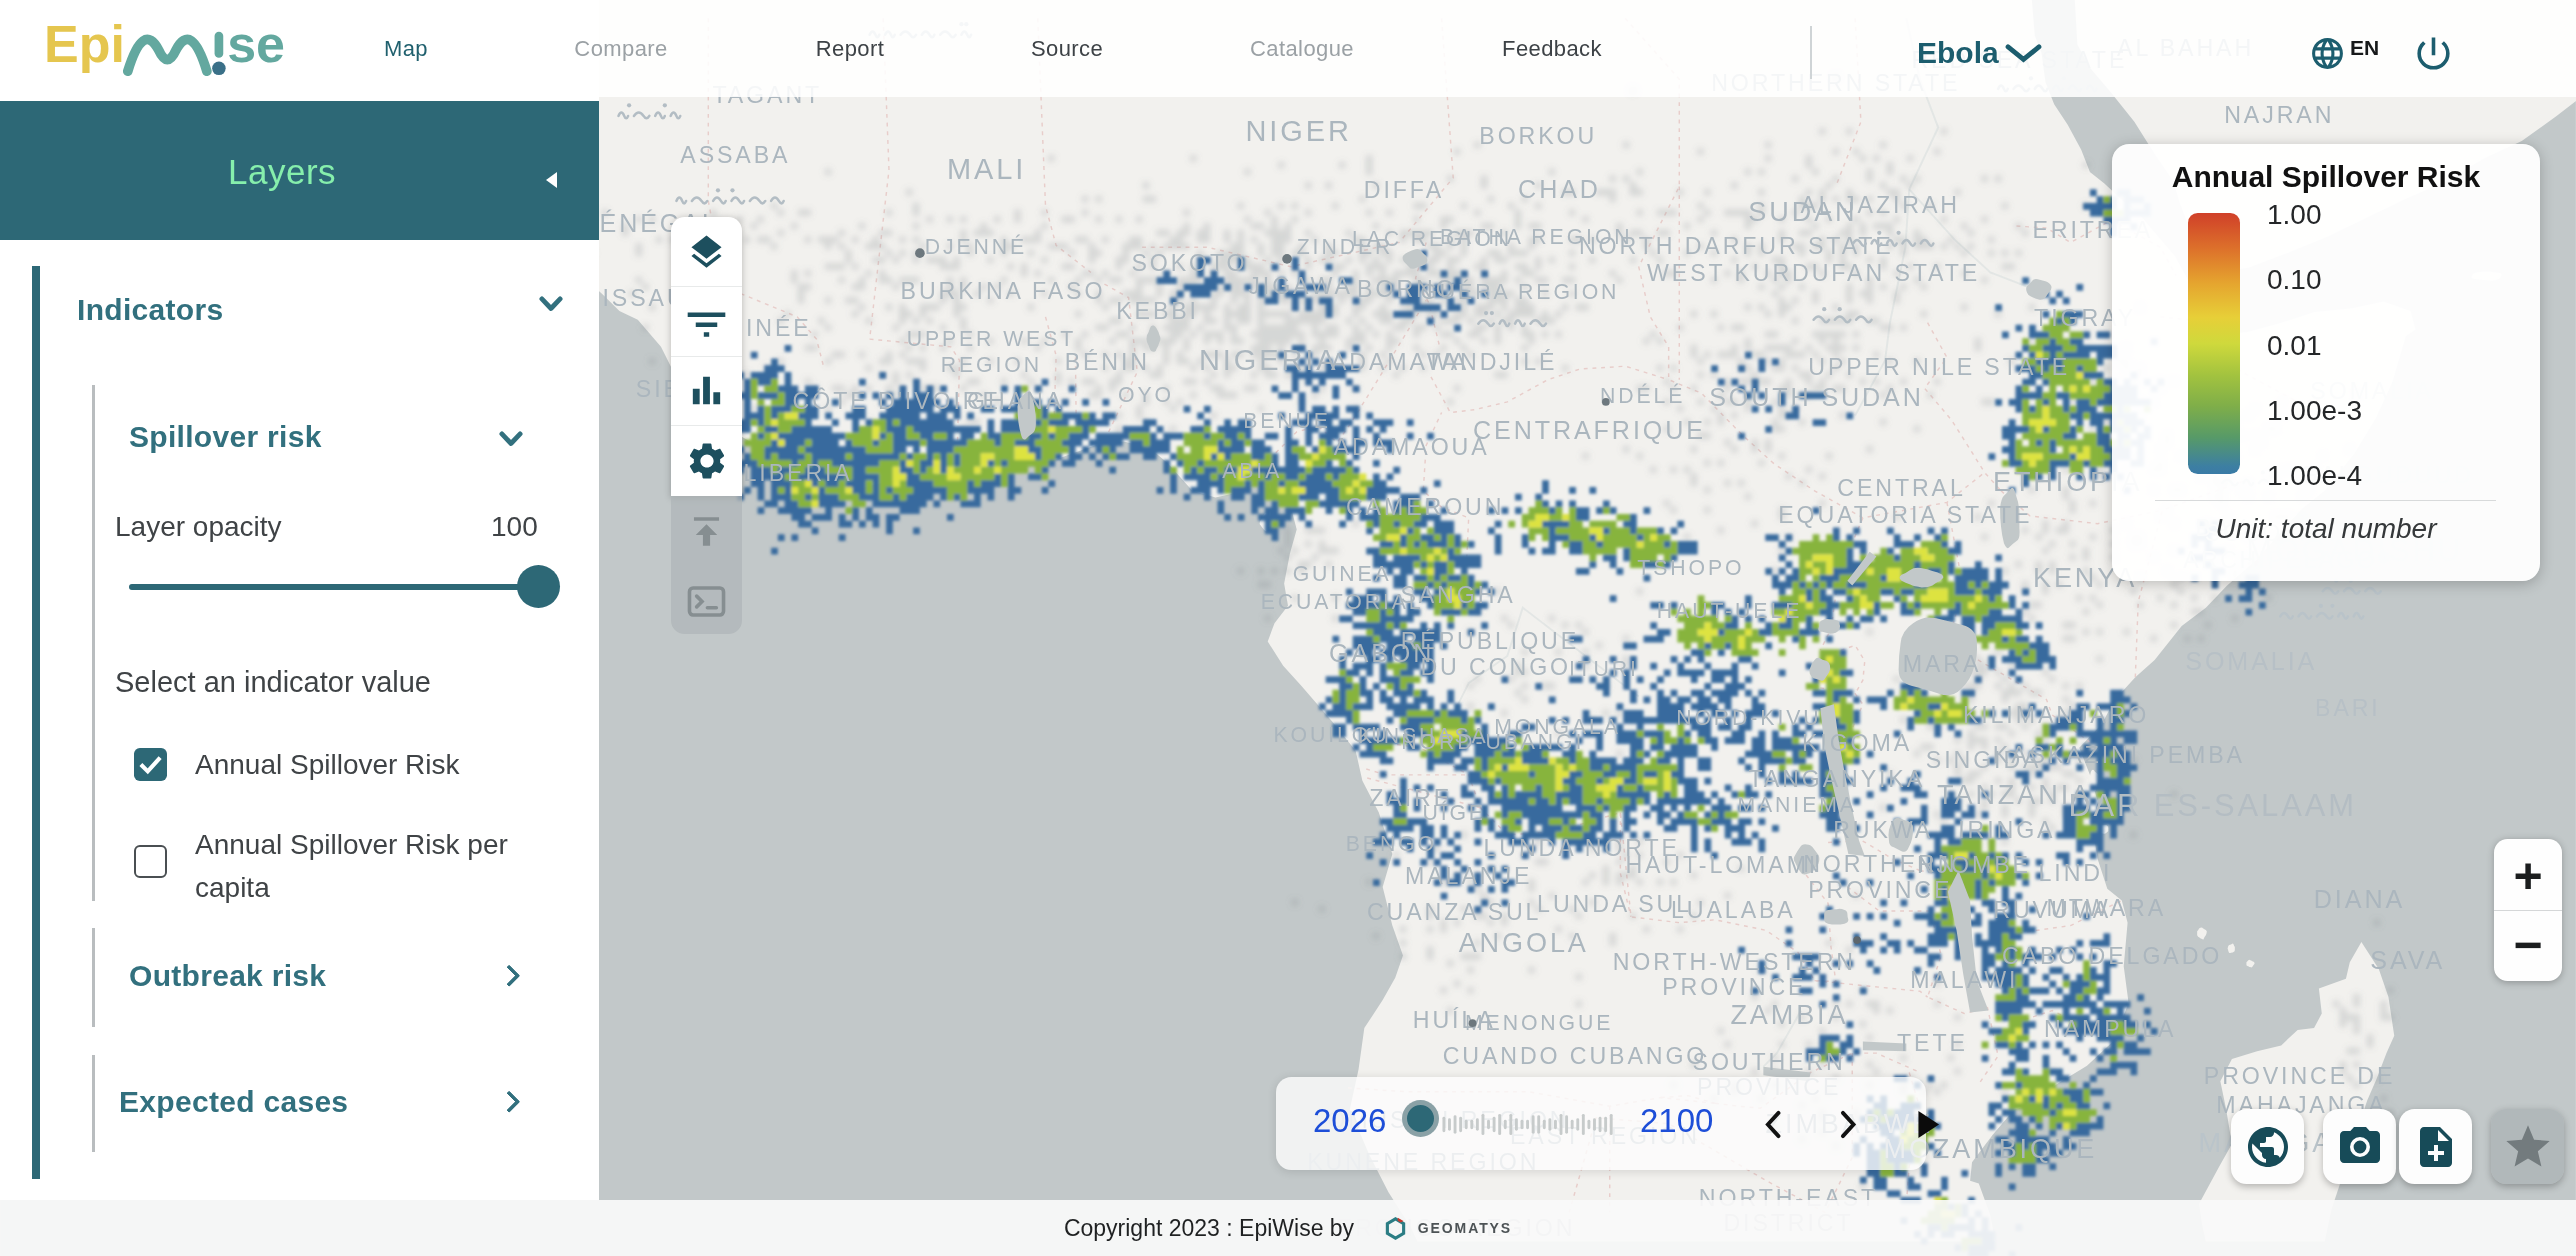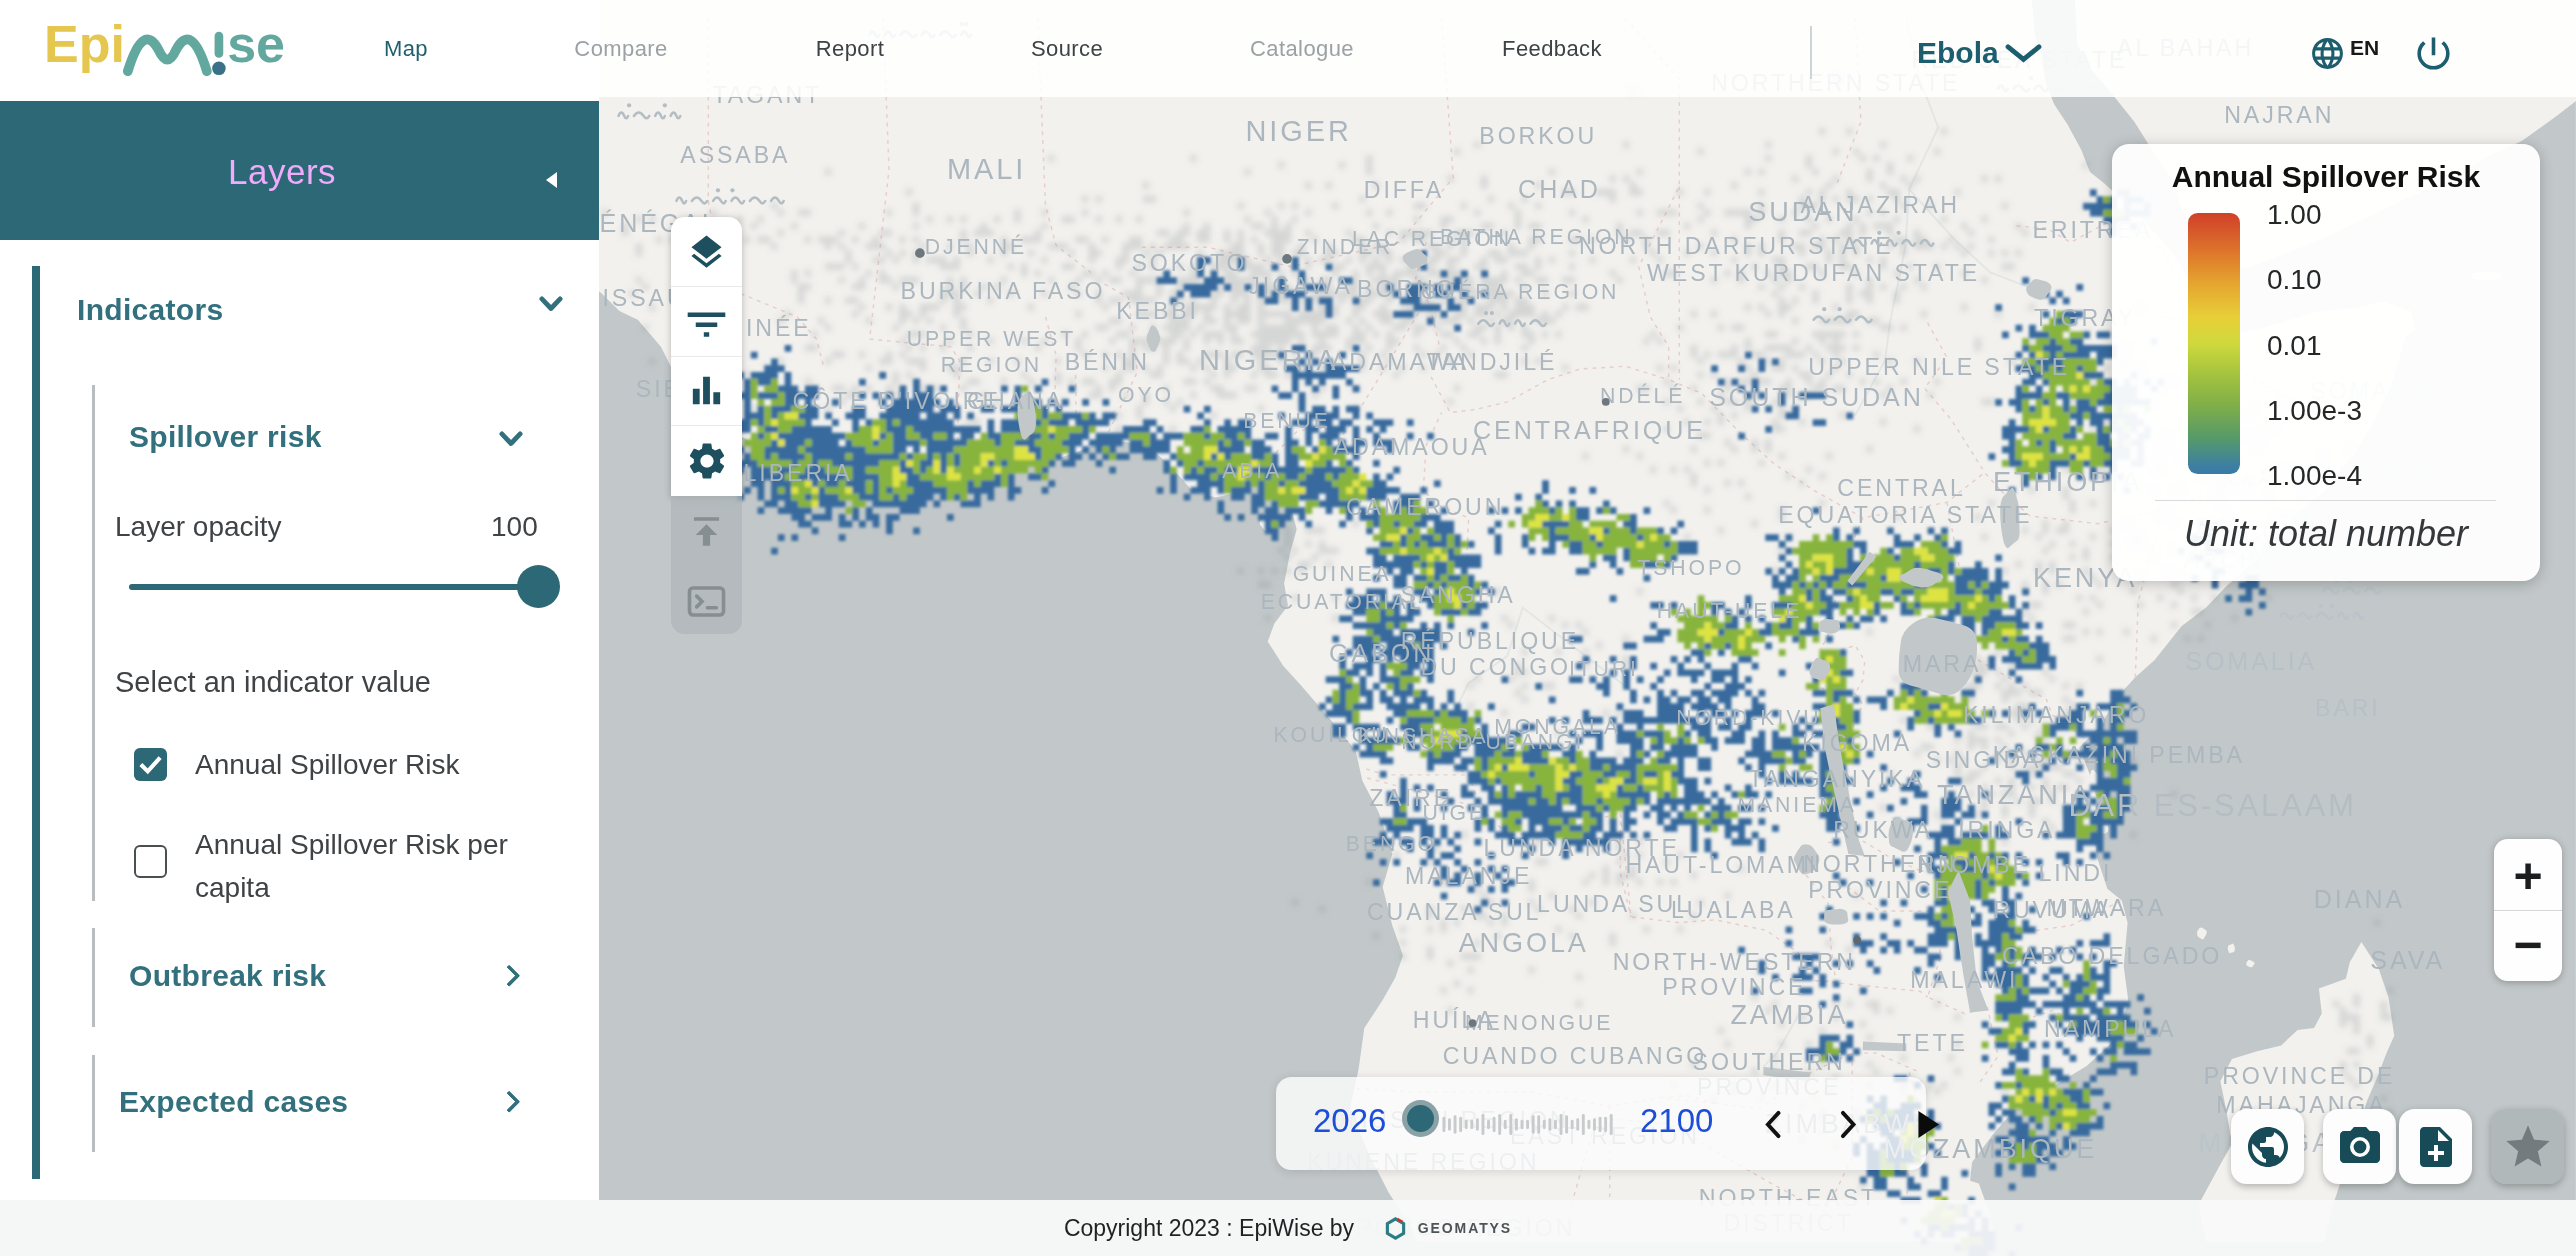--- a/index.html
+++ b/index.html
@@ -270,21 +270,21 @@
 .nav{left:0;top:0;width:2576px;height:97px;background:rgba(255,255,255,.87);z-index:30}
 .logo{position:absolute;left:44px;top:19.3px;display:flex;align-items:flex-start;font-weight:bold;font-size:52px}
 .logo .y{color:#e5c64f;line-height:50px}.logo .t{color:#63a89f;line-height:50px}
 .ni{position:absolute;top:36px;font-size:22px;color:#3d4246;transform:translateX(-50%);letter-spacing:0.4px}
 .ni.teal{color:#20606e}.ni.gray{color:#9ba1a5}
 .navdiv{position:absolute;left:1810px;top:26px;width:1.9px;height:53px;background:#cfd4d6}
 .ebola{position:absolute;left:1917px;top:36px;font-size:30px;color:#1c5d6e;font-weight:bold}
 .en{position:absolute;left:2350px;top:36px;font-size:21px;color:#17191a;font-weight:bold}
 svg.ic{position:absolute}
 .sidebar{left:0;top:0;width:599px;height:1200px;background:#fff;z-index:20}
-.sbhead{position:absolute;left:0;top:101px;width:599px;height:139px;background:#2d6876;color:#f0abfc}
+.sbhead{position:absolute;left:0;top:101px;width:599px;height:139px;background:#2d6876;color:#86efac}
 .sbhead .t{position:absolute;left:228px;top:51px;font-size:35px;letter-spacing:0.5px}
 .sbhead .arr{position:absolute;left:546px;top:71px;width:0;height:0;border-top:8.7px solid transparent;border-bottom:8.7px solid transparent;border-right:11.6px solid #fff}
 .vbar{position:absolute;left:32px;top:266px;width:7.7px;height:913px;background:#2d6876}
 .gline{position:absolute;left:92px;width:2.9px;background:#b9bdbf}
 .h1{position:absolute;font-size:30px;font-weight:bold;color:#32707e;letter-spacing:0.3px}
 .chev{position:absolute;width:15.5px;height:15.5px;border-right:4.3px solid #32707e;border-bottom:4.3px solid #32707e;border-radius:1.9px}.right{transform:rotate(-45deg)}
 .txt{position:absolute;font-size:28px;color:#3f4346}
 .slider{position:absolute;left:129px;top:584px;width:410px;height:5.8px;background:#2d6876;border-radius:2.9px}
 .knob{position:absolute;left:517px;top:565px;width:43px;height:43px;border-radius:50%;background:#2d6876}
 .cb{position:absolute;left:134px;width:33px;height:33px;border-radius:5.8px}
@@ -292,21 +292,21 @@
 .cb.off{border:2.9px solid #4a4f52;background:#fff}
 .toolbar{left:671px;top:217px;width:71px;height:417px;z-index:10}
 .tb-w{position:absolute;left:0;top:0;width:71px;height:279px;background:#fff;border-radius:13.5px 13.5px 0 0;box-shadow:0 1.9px 7.7px rgba(0,0,0,.25)}
 .tb-g{position:absolute;left:0;top:279px;width:71px;height:138px;background:rgba(175,182,184,.75);border-radius:0 0 13.5px 13.5px}
 .tcell{position:absolute;left:0;width:71px;height:70px;border-bottom:1px solid #e8eaea;display:flex;align-items:center;justify-content:center}
 .legend{z-index:10;left:2112px;top:144px;width:428px;height:437px;background:rgba(255,255,255,.94);border-radius:17.4px;box-shadow:0 2.9px 13.5px rgba(0,0,0,.22)}
 .lg-title{position:absolute;left:0;top:15.5px;width:100%;text-align:center;font-size:30px;font-weight:bold;color:#111}
 .lg-bar{position:absolute;left:76px;top:69px;width:52px;height:261px;border-radius:9.7px;background:linear-gradient(180deg,#d04029 0%,#dd722b 14%,#e5a52f 27%,#e7cf38 40%,#cfd93c 50%,#a3c33f 62%,#7fae49 74%,#579a68 86%,#3d7fa2 97%,#3a7ba6 100%)}
 .lg-lab{position:absolute;left:155px;font-size:28px;color:#242628}
 .lg-div{position:absolute;left:43px;top:356px;width:341px;height:1px;background:#d8dadb}
-.lg-unit{position:absolute;left:0;top:369px;width:100%;text-align:center;font-size:36px;font-style:italic;color:#35383a}
+.lg-unit{position:absolute;left:0;top:369px;width:100%;text-align:center;font-size:28px;font-style:italic;color:#35383a}
 .timeline{z-index:10;left:1276px;top:1077px;width:650px;height:93px;background:rgba(252,253,253,.8);border-radius:15.5px;box-shadow:0 1.9px 9.7px rgba(0,0,0,.12)}
 .tl-year{position:absolute;top:25px;font-size:33px;color:#1d4ed8}
 .tl-knob{position:absolute;left:126px;top:23px;width:37px;height:37px;border-radius:50%;background:#2d6876;border:5.8px solid rgba(170,180,183,.75)}
 .zoomctl{z-index:10;left:2494px;top:839px;width:68px;height:142px;background:#fefefe;border-radius:13.5px;box-shadow:0 1.9px 7.7px rgba(0,0,0,.25)}
 .zc-div{position:absolute;left:0;top:71px;width:68px;height:1px;background:#d5d7d8}
 .zc{position:absolute;left:0;width:68px;text-align:center;font-size:50px;color:#1b1d1e;font-weight:bold}
 .btn{z-index:10;width:73px;height:75px;background:#fdfdfd;border-radius:15.5px;box-shadow:0 2.9px 7.7px rgba(0,0,0,.25);display:flex;align-items:center;justify-content:center}
 .btn.gray{background:rgba(173,180,182,.8)}
 .footer{z-index:40;left:0;top:1200px;width:2576px;height:56px;background:rgba(250,250,250,.92);display:flex;align-items:center;justify-content:center;font-size:23px;color:#1f2122}
 </style>

